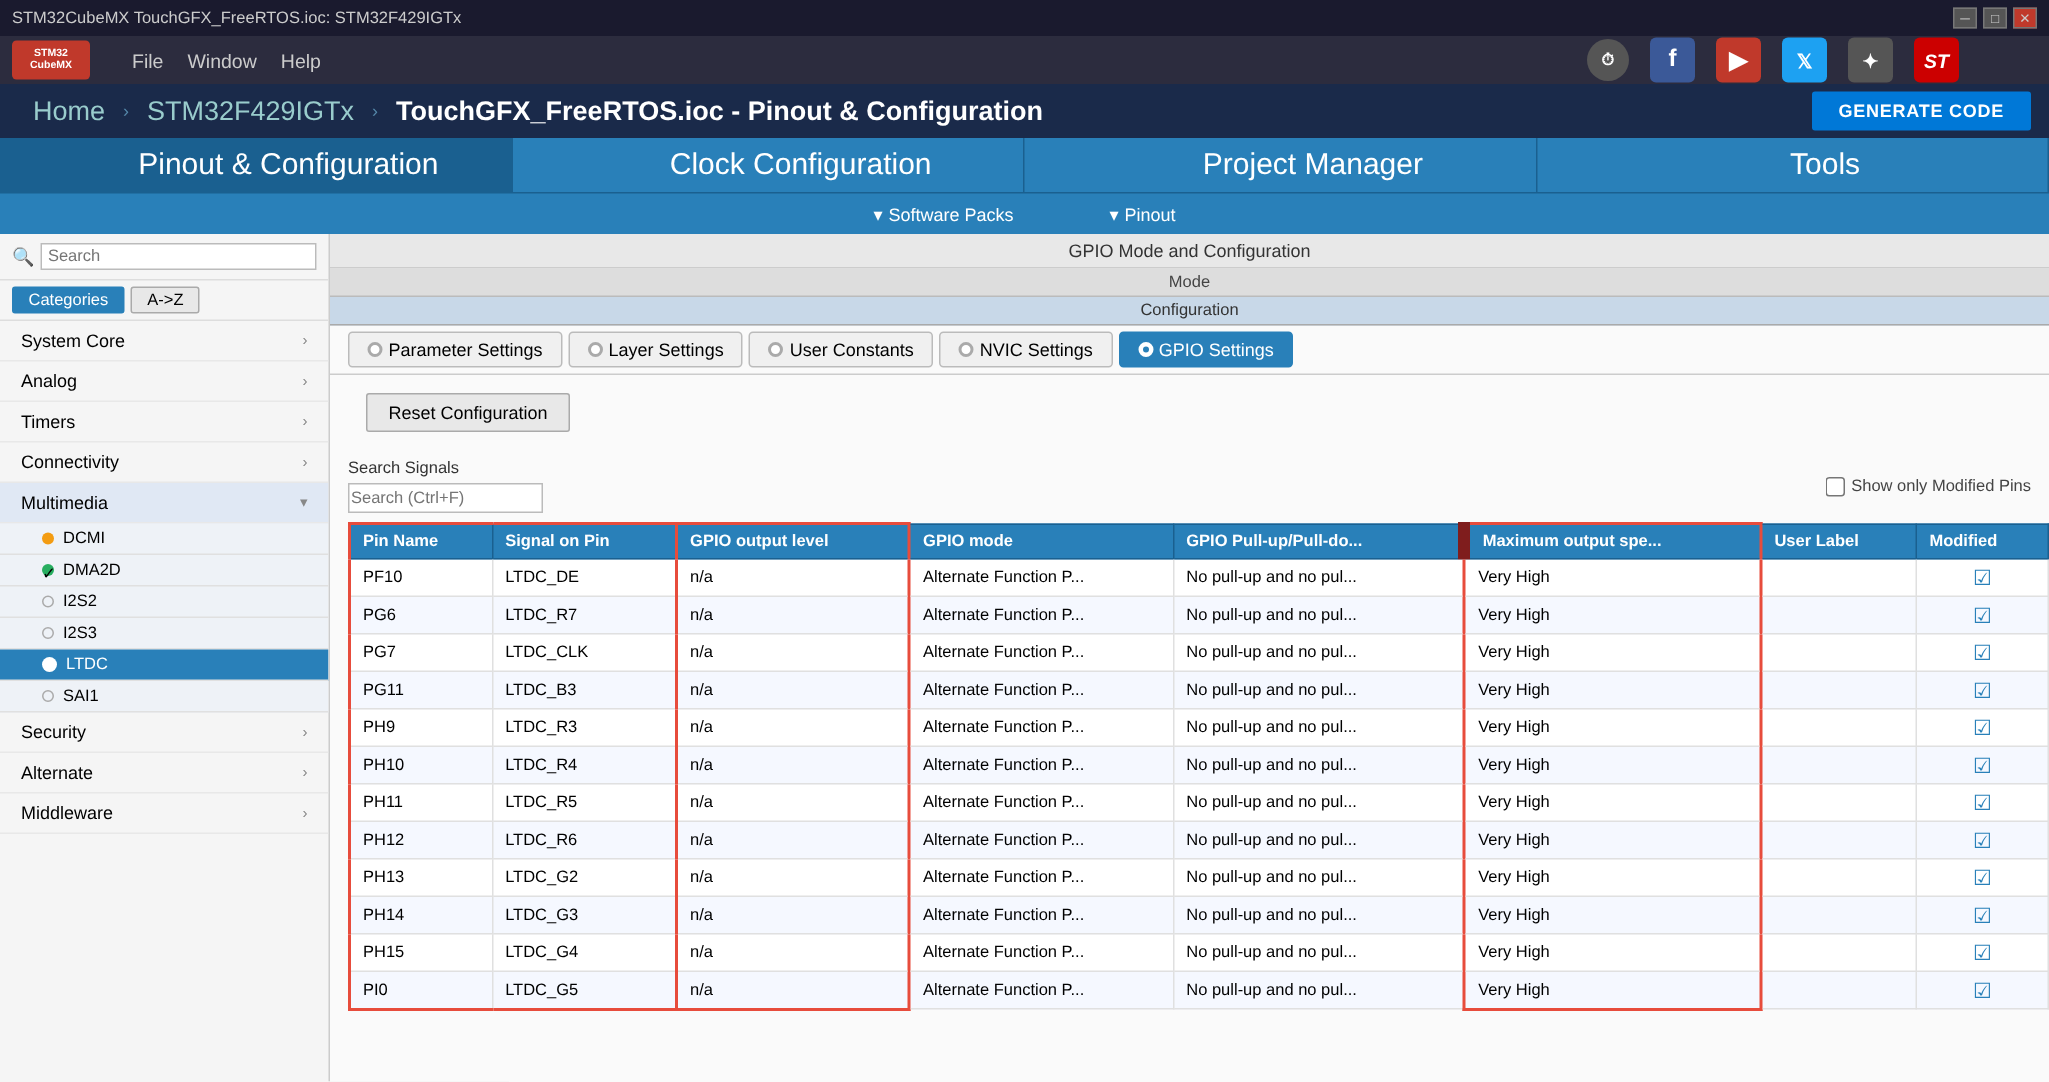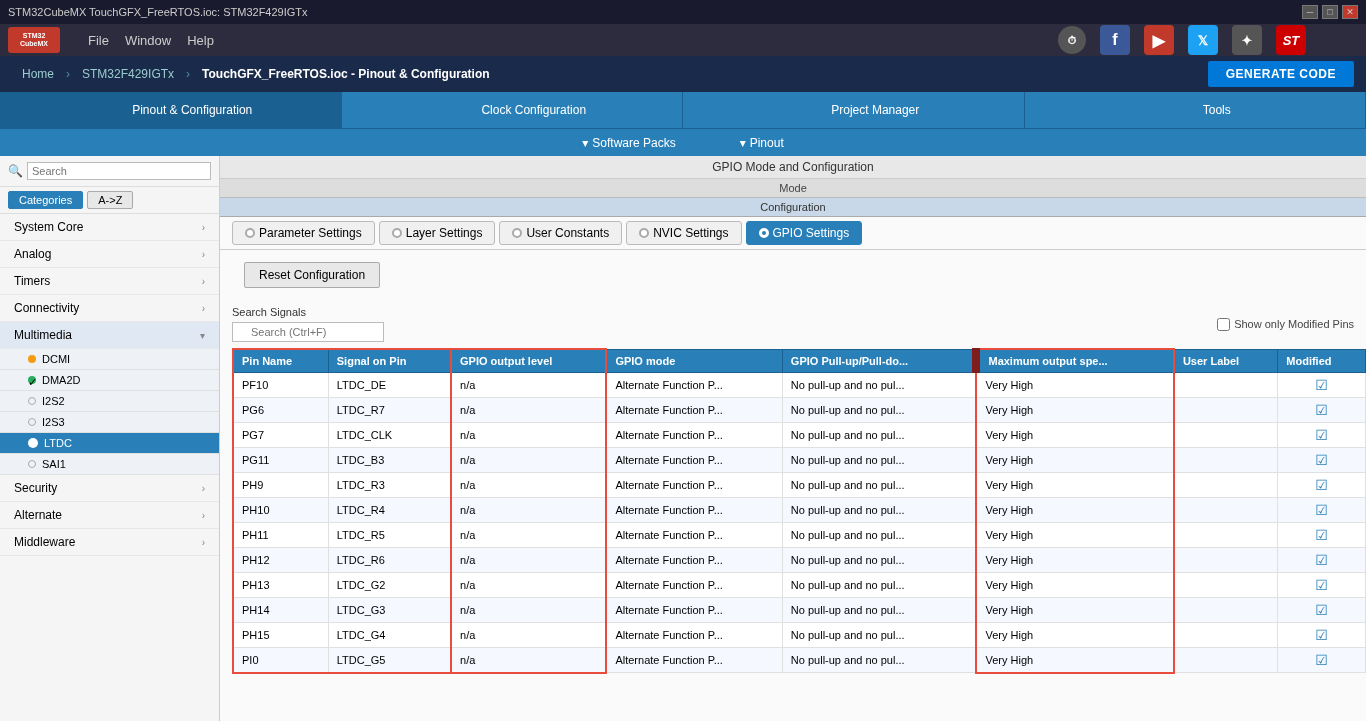--- a/index.html
+++ b/index.html
@@ -25,21 +25,21 @@
     #breadcrumb {
       background: #1a2a4a;
       height: 36px;
       display: flex;
       align-items: center;
       padding: 0 12px;
       gap: 0;
     }
     .bc-item {
       color: #9cc;
-      font-size: 12px;
+      font-size: 18px;
       padding: 0 10px;
       cursor: pointer;
       display: flex;
       align-items: center;
       gap: 6px;
     }
     .bc-item.active { color: white; font-weight: bold; }
     .bc-arrow { color: #5588aa; margin: 0 2px; }
     #generate-btn {
       margin-left: auto;
@@ -59,21 +59,21 @@
       display: flex;
       height: 36px;
       background: #2980b9;
     }
     .main-tab {
       flex: 1;
       display: flex;
       align-items: center;
       justify-content: center;
       color: white;
-      font-size: 12px;
+      font-size: 20px;
       font-weight: 500;
       cursor: pointer;
       border-right: 1px solid #1a6090;
       padding-left: 44px;
     }
     .main-tab.active { background: #1a6090; }
 
     
     #sub-tabs {
       background: #2980b9;
@@ -507,21 +507,21 @@
       </div>
     </div>
 
     <div style="padding:4px 12px;">
       <button id="reset-btn">Reset Configuration</button>
     </div>
 
     <div id="signals-search">
       <div style="display:flex;flex-direction:column;gap:4px;">
         <span style="font-size:11px;color:#333;">Search Signals</span>
-        <input type="text" style="border: 1px solid rgb(187, 187, 187); padding: 3px 18px; font-size: 11px; width: 152px; outline: none;" placeholder="Search (Ctrl+F)">
+        <input type="text" style="border: 1px solid rgb(187, 187, 187); padding: 3px 1px; font-size: 11px; width: 130px; outline: none;" placeholder="Search (Ctrl+F)">
       </div>
       <div id="show-modified" style="display:flex;align-items:center;gap:4px;font-size:11px;color:#444;">
         <input type="checkbox" style="">
         <span>Show only Modified Pins</span>
       </div>
     </div>
 
     <div id="gpio-table">
       <table>
         <thead>

